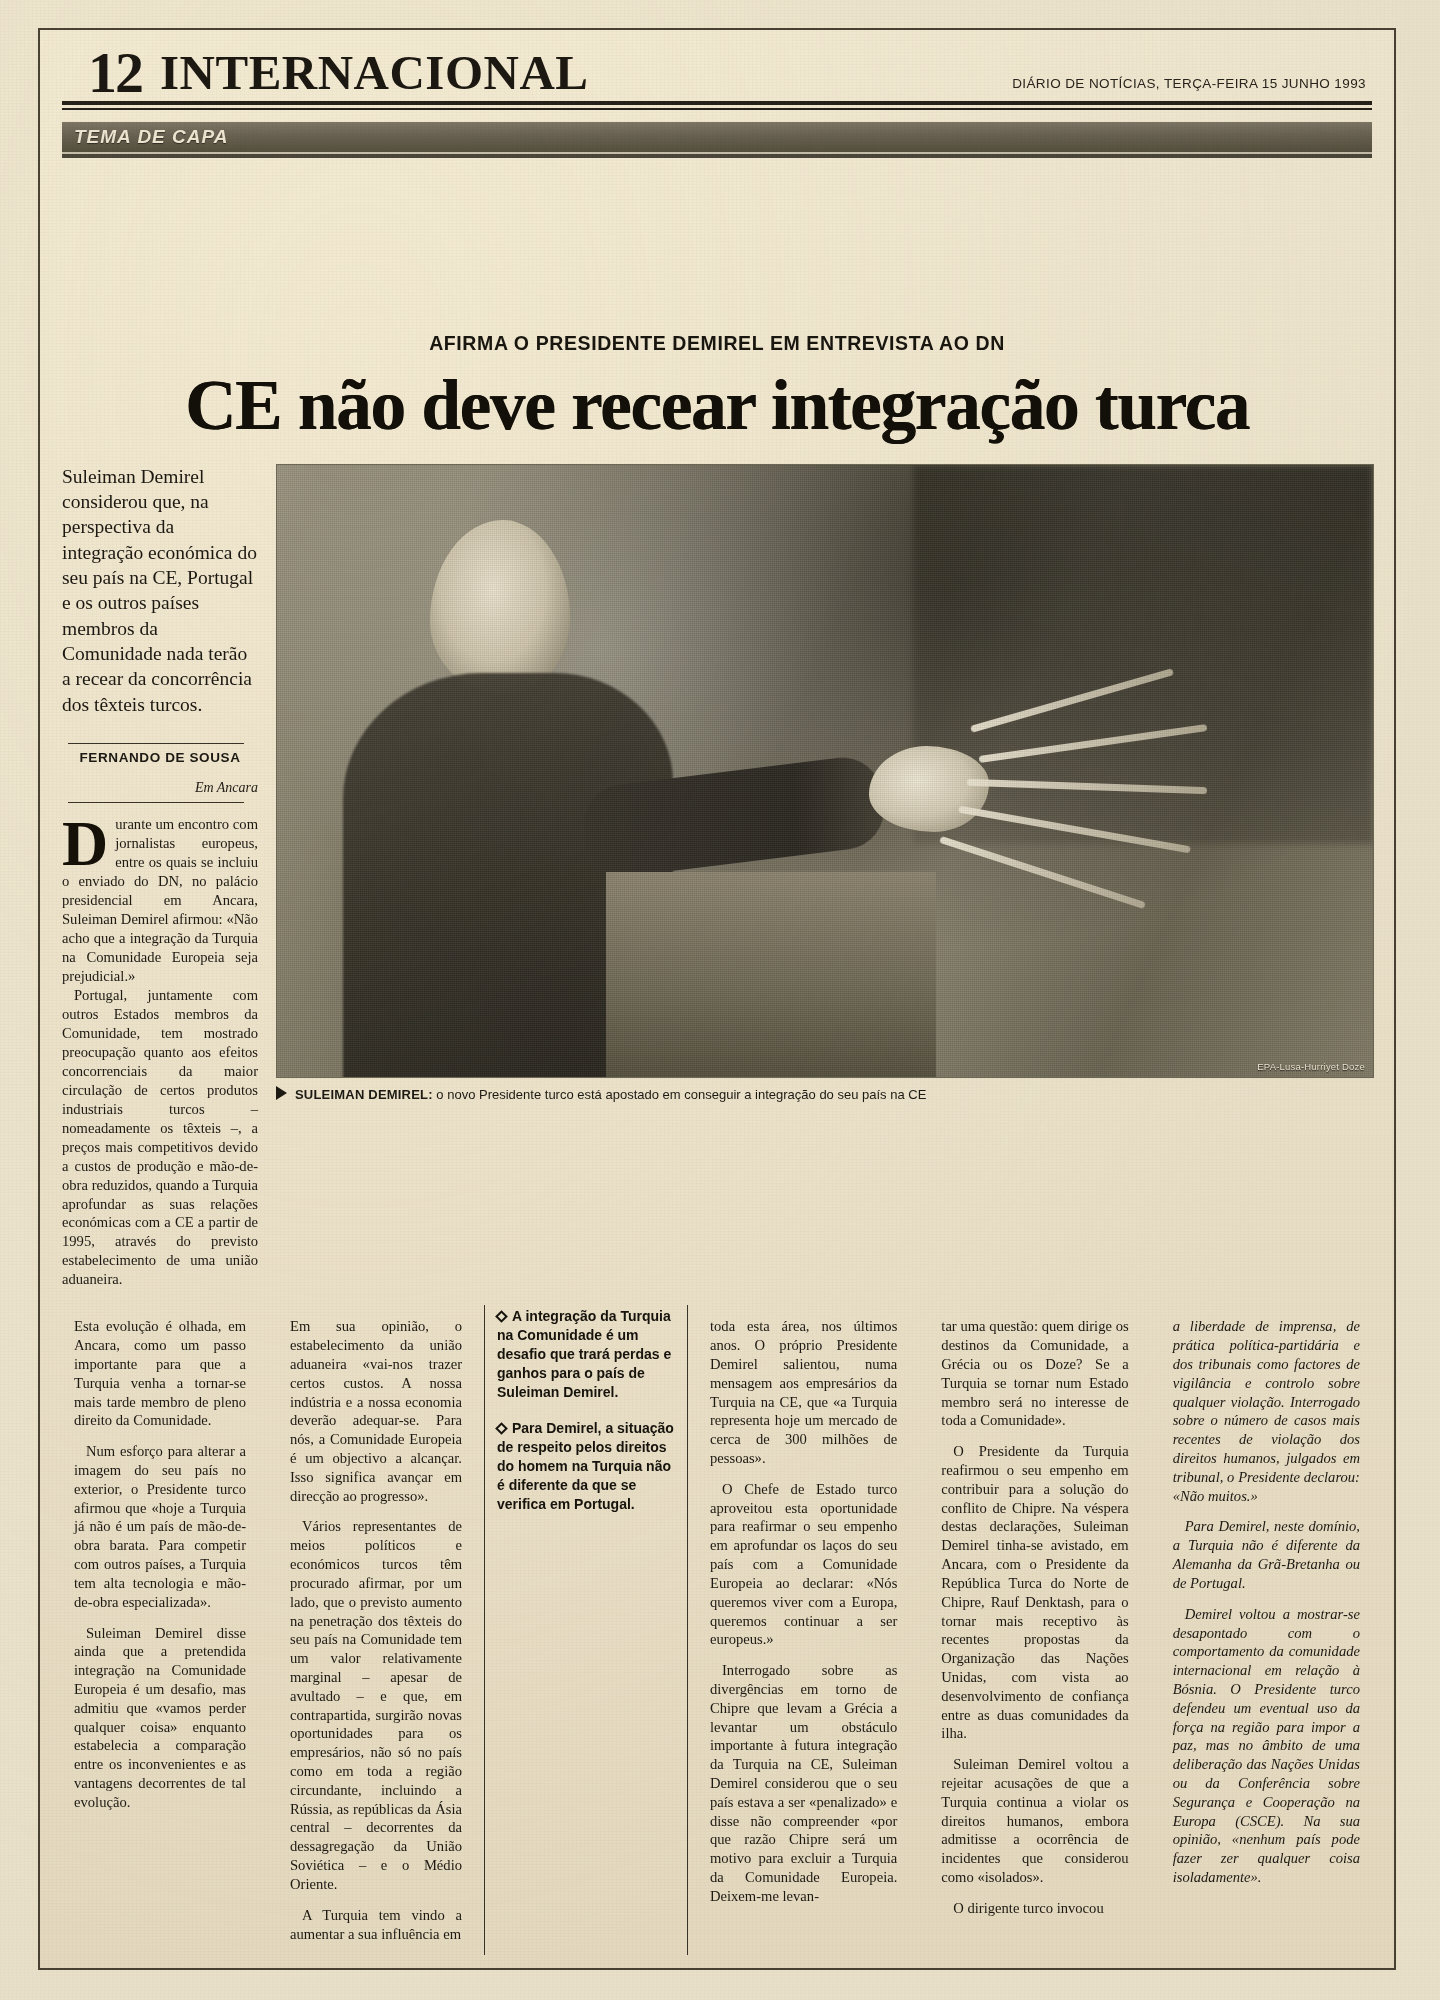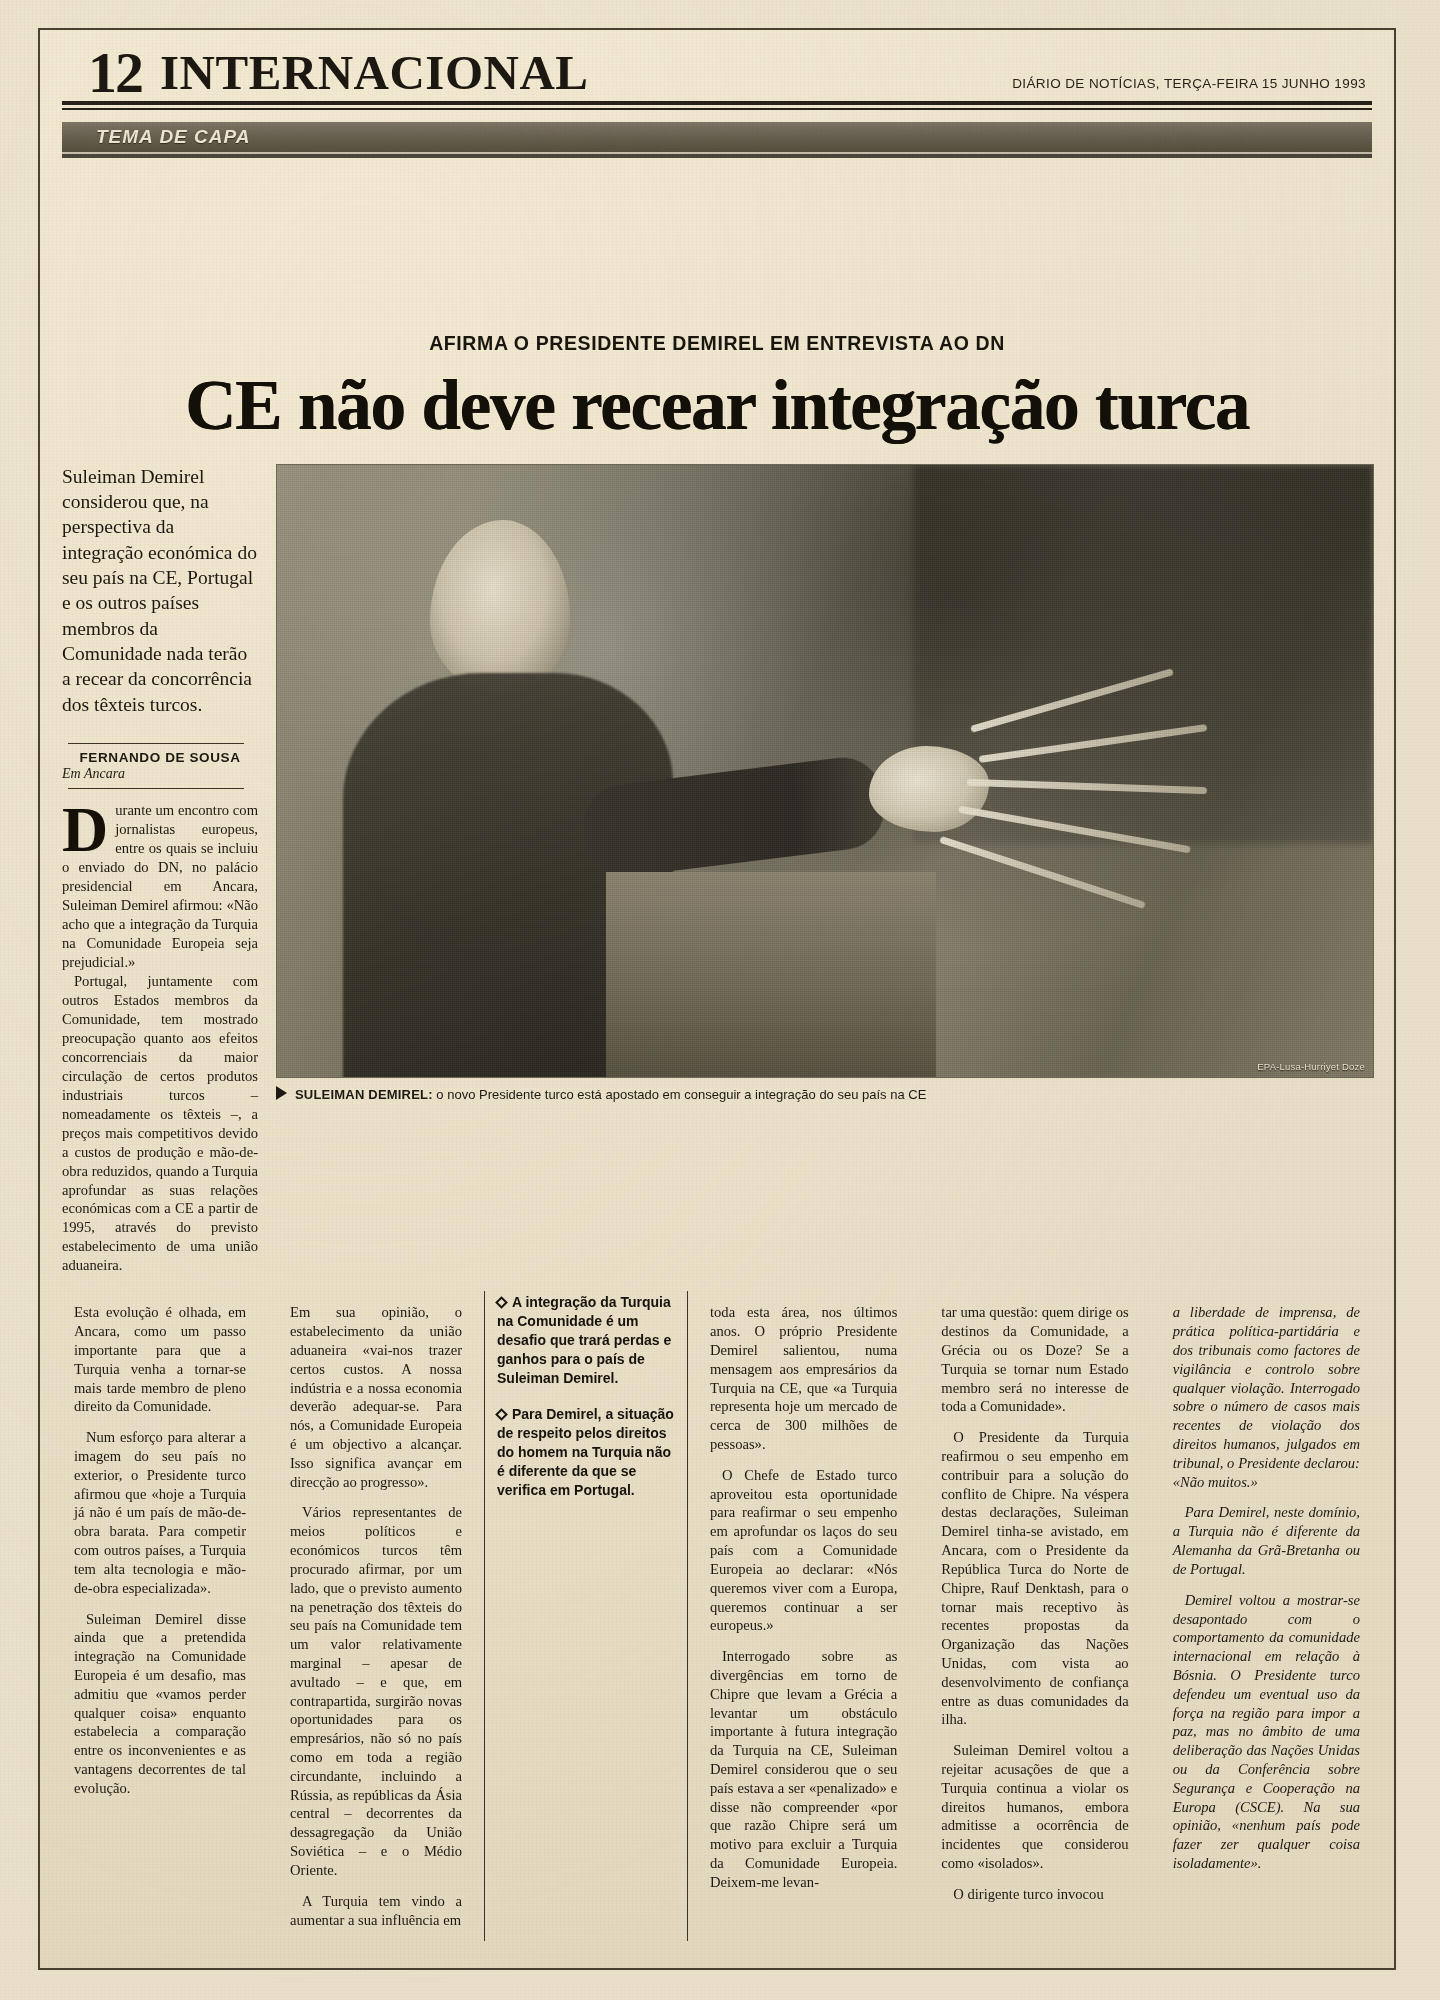--- a/index.html
+++ b/index.html
@@ -97,21 +97,21 @@
     position: relative;
     box-shadow: 0 2px 0 rgba(0,0,0,0.18);
   }
   .banner-label {
     font-family: "Liberation Sans", sans-serif;
     font-weight: 700;
     font-style: italic;
     font-size: 19px;
     letter-spacing: 1px;
     color: #efe9d9;
-    padding-left: 34px;
+    padding-left: 12px;
     text-shadow: 0 1px 1px rgba(0,0,0,0.5);
   }
   .banner::after {
     content: "";
     position: absolute;
     left: 0; right: 0; bottom: -6px;
     height: 4px;
     background: #2e2a21;
     opacity: 0.85;
   }
@@ -160,26 +160,26 @@
   }
   .byline {
     text-align: center;
     font-family: "Liberation Sans", sans-serif;
     font-size: 13.5px;
     font-weight: 700;
     letter-spacing: 0.6px;
     color: #1d1a14;
   }
   .byline-loc {
-    text-align: left;
+    text-align: right;
     font-family: "Liberation Serif", serif;
     font-style: italic;
     font-size: 14px;
     color: #25211a;
-    margin-top: 1px;
+    margin-top: 15px;
   }
   .byline-rule-bottom {
     border-top: 1.5px solid #3a3529;
     margin: 6px 14px 12px 6px;
   }
 
   .lead-text {
     font-family: "Liberation Serif", serif;
     font-size: 14.6px;
     line-height: 1.30;

